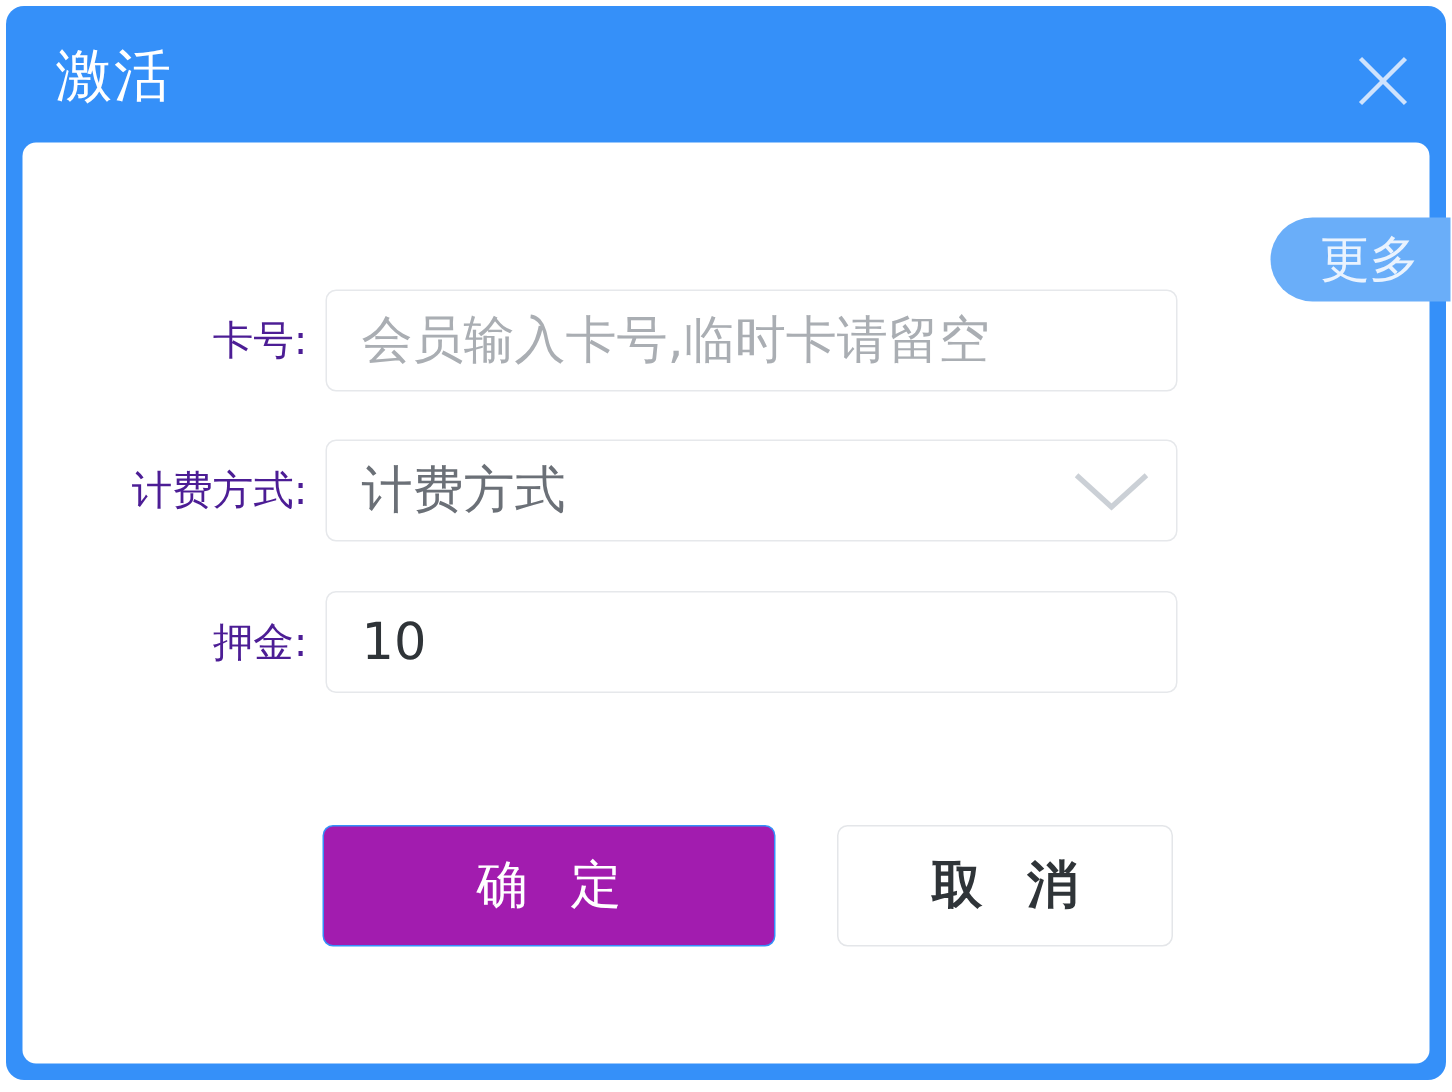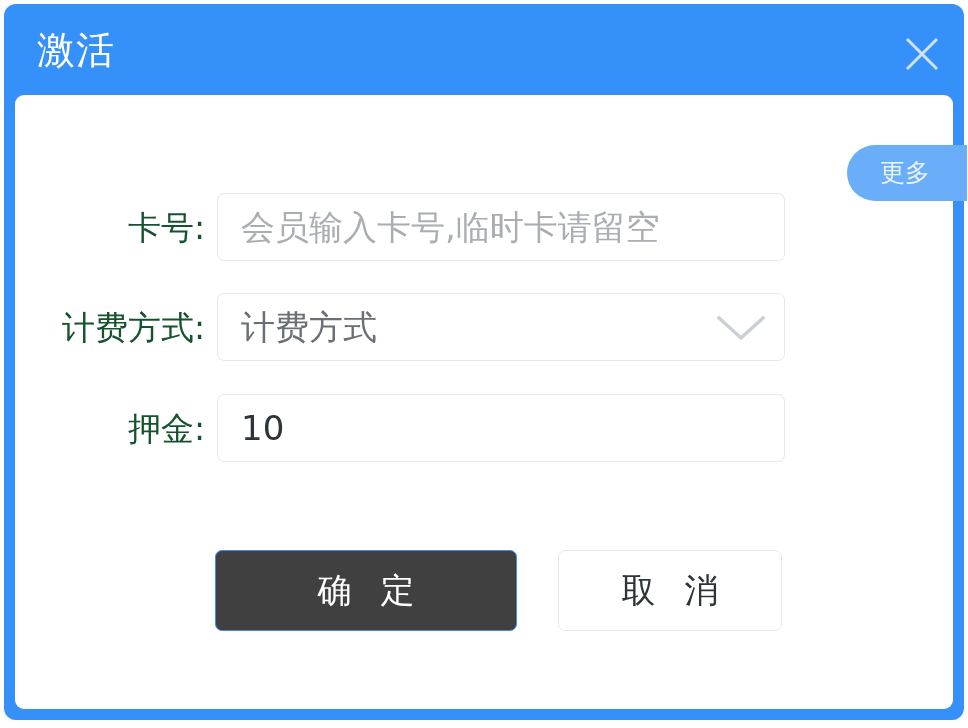--- a/index.html
+++ b/index.html
@@ -79,43 +79,43 @@
     height: 56px;
     background: #6aaef9;
     border-radius: 28px 0 0 28px;
     cursor: pointer;
     z-index: 5;
   }
   #more-tab-label {
     position: absolute;
     left: 33px;
     top: 12px;
-    font-size: 25px;
+    font-size: 33px;
     line-height: 32px;
     color: #eaf3fe;
     white-space: nowrap;
   }
 
   
   .form-row {
     position: absolute;
     left: 0;
     width: 938px;
     height: 70px;
   }
   .row-label {
     position: absolute;
     left: 0;
     top: 0;
     width: 190px;
     height: 70px;
     line-height: 70px;
     text-align: right;
-    font-size: 33px;
-    color: #14532d;
+    font-size: 27px;
+    color: #4c1d95;
     white-space: nowrap;
   }
   .field-box {
     position: absolute;
     left: 202px;
     top: 0;
     width: 568px;
     height: 68px;
     box-sizing: border-box;
     border: 1px solid #e6e8eb;
@@ -163,30 +163,31 @@
     line-height: 79px;
     text-align: center;
     letter-spacing: 9px;
     text-indent: 9px;
     cursor: pointer;
     white-space: nowrap;
   }
   #confirm-button {
     left: 200px;
     width: 302px;
-    background: #404040;
+    background: #a21caf;
     border: 1px solid #3590f9;
     color: #ffffff;
   }
   #cancel-button {
     left: 543px;
     width: 224px;
     background: #ffffff;
     border: 1px solid #e4e6e9;
     color: #2f3438;
+    font-weight: bold;
   }
 </style>
 </head>
 <body>
 
 <div id="dialog">
 
   <div id="titlebar">
     <div id="title-text">激活</div>
     <div id="close-button">

